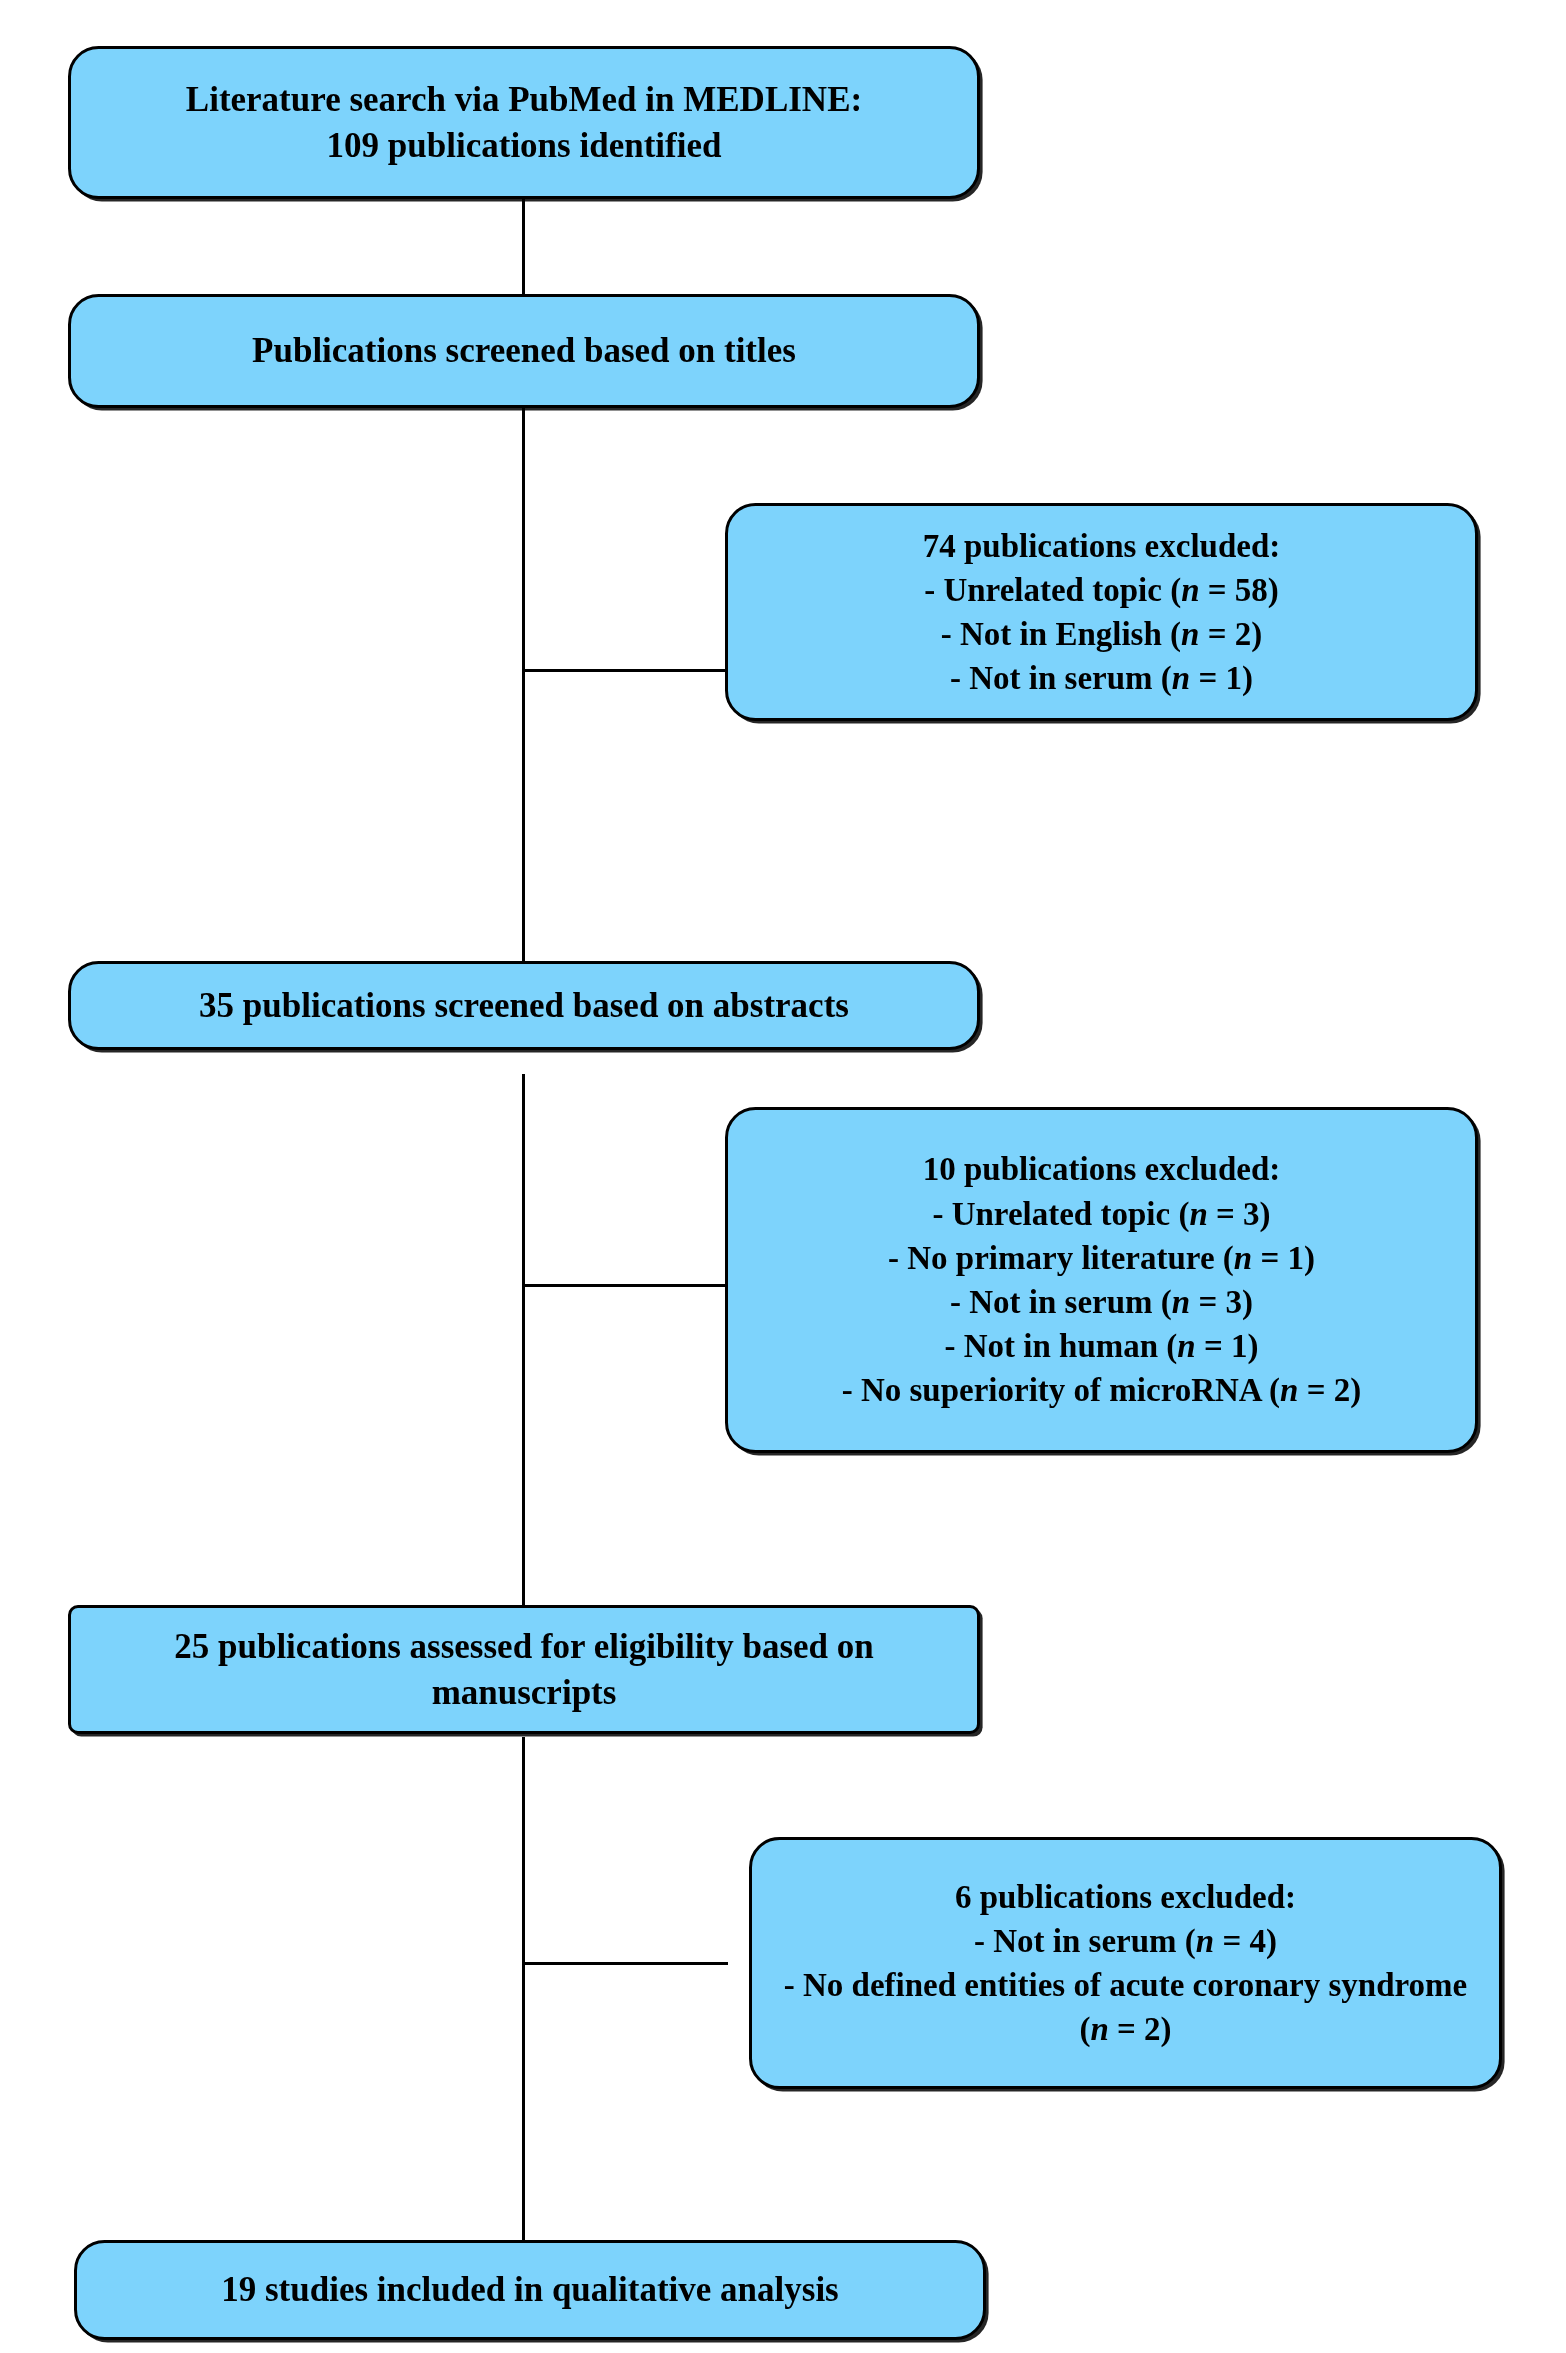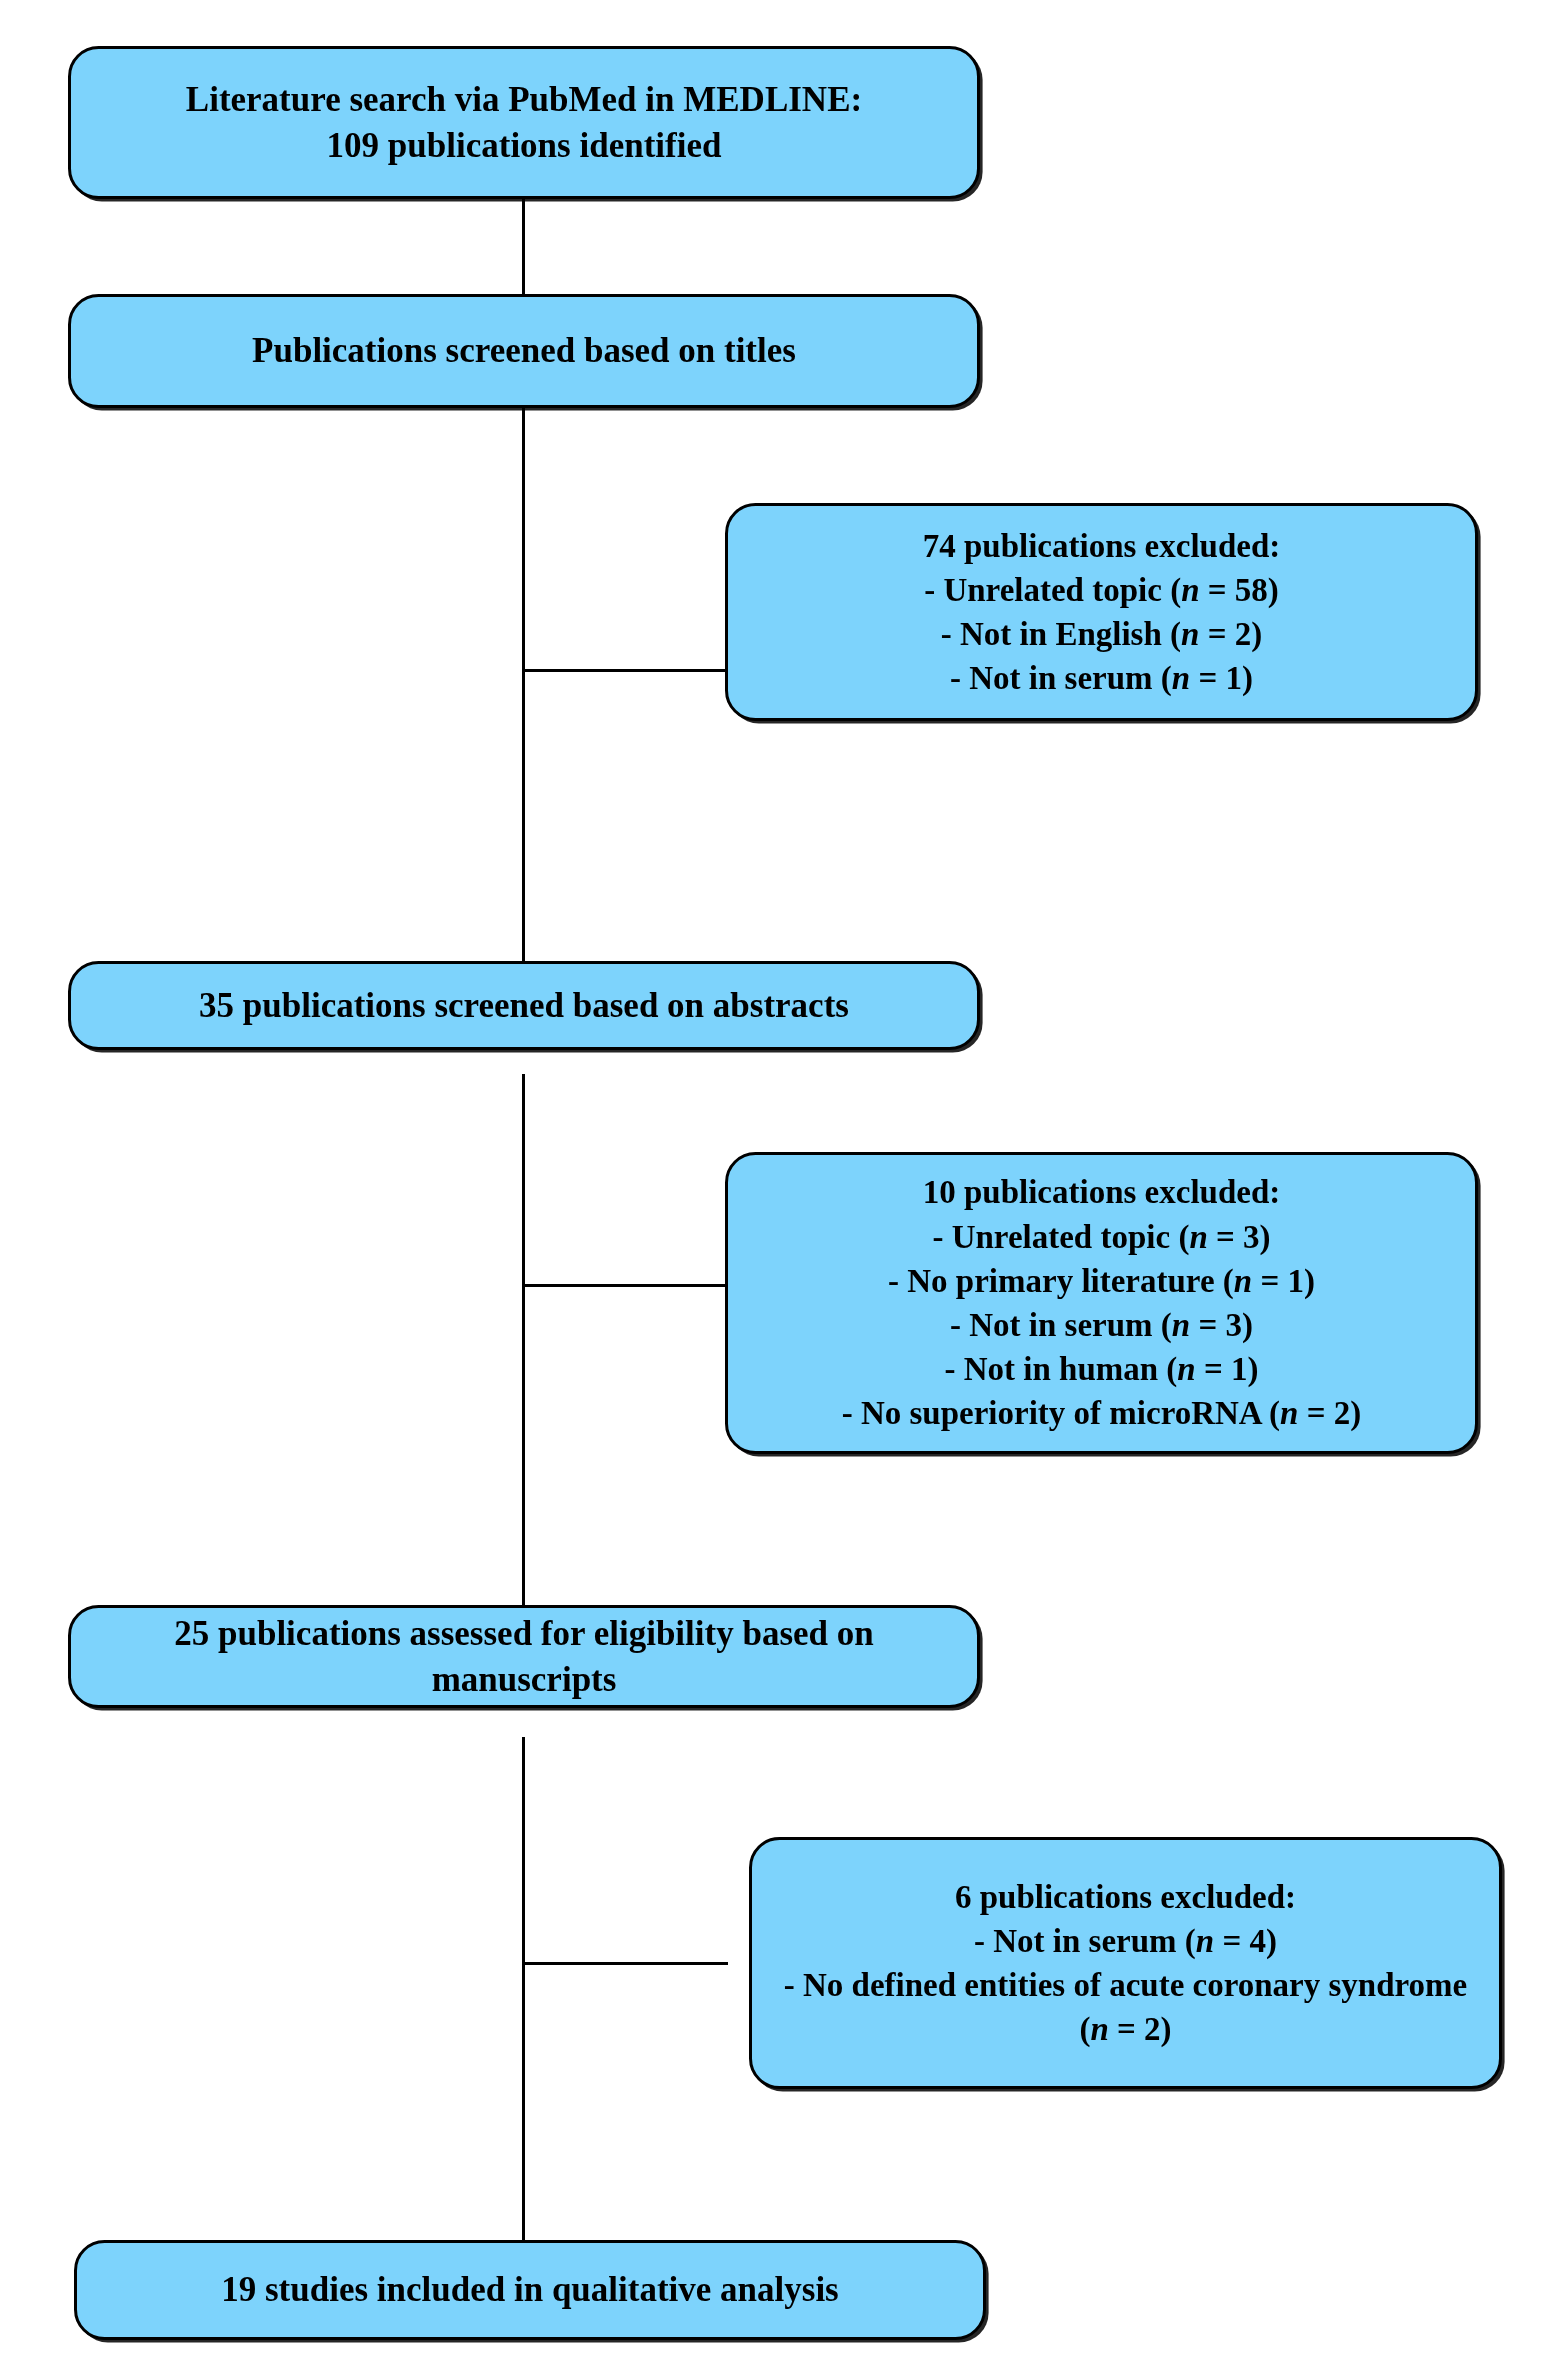--- a/index.html
+++ b/index.html
@@ -117,21 +117,21 @@
       <span>- Not in serum</span>
       (<em class="n">n</em>
       = <span>1</span>)
     </span>
   </div>
 
   <div class="node main" style="top:961px; height:89px;">
     <span class="line">35 publications screened based on abstracts</span>
   </div>
 
-  <div class="node excl" style="top:1152px; height:302px;">
+  <div class="node excl" style="top:1107px; height:346px;">
     <span class="line">10 publications excluded:</span>
     <span class="line">
       <span>- Unrelated topic</span>
       (<em class="n">n</em>
       = <span>3</span>)
     </span>
     <span class="line">
       <span>- No primary literature </span>
       (<em class="n">n</em>
       = <span>1</span>)
@@ -146,21 +146,21 @@
       (<em class="n">n</em>
       = <span>1</span>)
     </span>
     <span class="line">
       <span>- No superiority of microRNA</span>
       (<em class="n">n</em>
       = <span>2</span>)
     </span>
   </div>
 
-  <div class="node main" style="top:1605px; height:103px;">
+  <div class="node main" style="top:1605px; height:129px;border-radius:10px;">
     <span class="line">25 publications assessed for eligibility based on</span>
     <span class="line">manuscripts</span>
   </div>
 
   <div class="node excl" style="top:1837px; height:252px;margin-left:24px;">
     <span class="line">6 publications excluded:</span>
     <span class="line">
       <span>- Not in serum</span>
       (<em class="n">n</em>
       = <span>4</span>)

